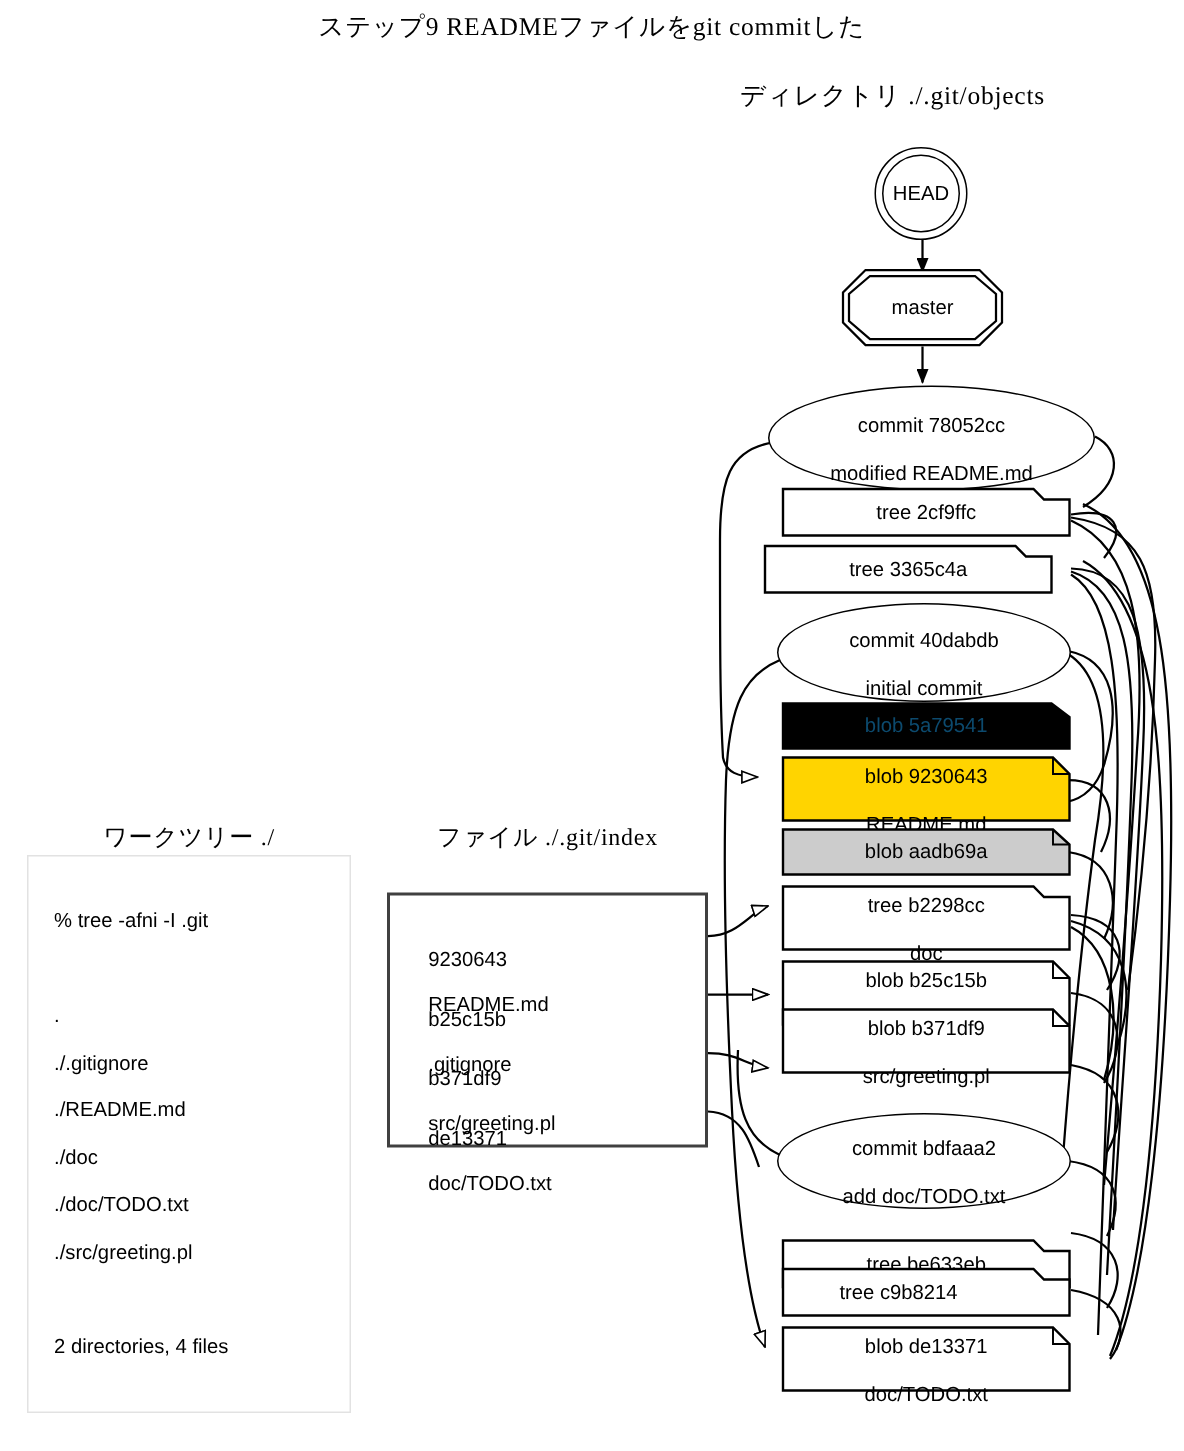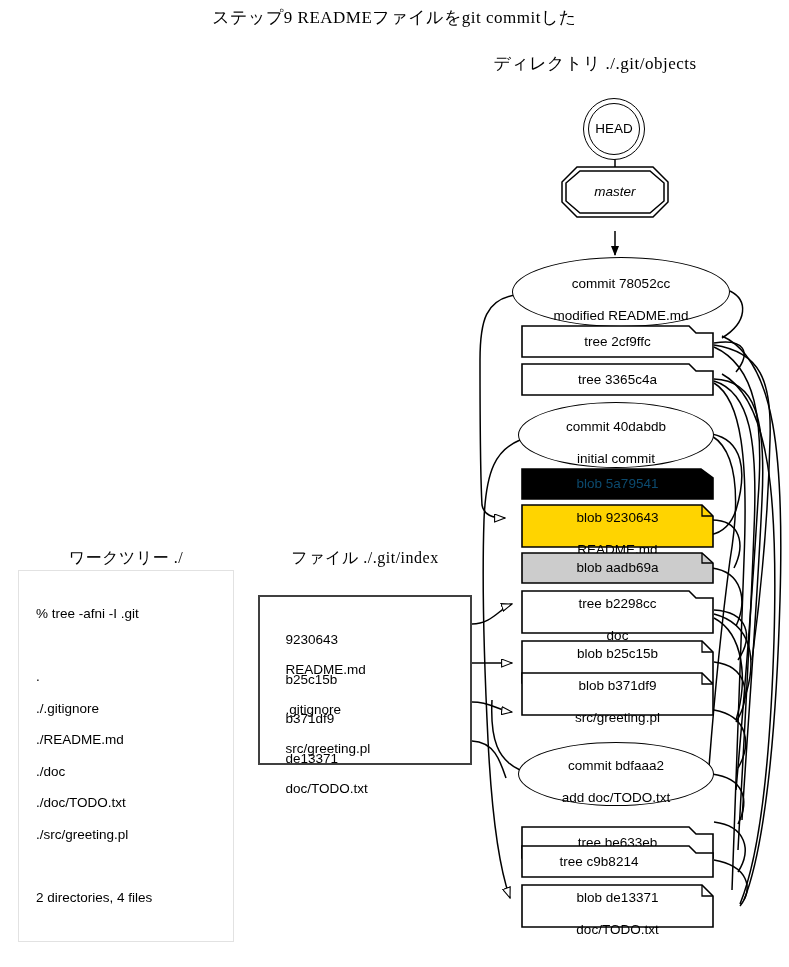--- a/index.html
+++ b/index.html
@@ -184,21 +184,21 @@
     <path d="M472,702 C492,702 496,710 512,712" marker-end="url(#ah-open)"></path>
     <path d="M472,741 C494,742 500,760 506,778"></path>
   </g>
 </svg>
 
 <div class="node n-circle" style="left:583px;top:98px;width:62px;height:62px;">
   <div class="n-circle-inner"></div>
   <div class="lbl">HEAD</div>
 </div>
 
-<div class="node" style="left:561px;top:166px;width:108px;height:52px;font-style:italic;">
+<div class="node" style="left:561px;top:179px;width:108px;height:52px;">
   <svg class="oct-outer" viewBox="0 0 108 52">
     <polygon points="16,1 92,1 107,16 107,36 92,51 16,51 1,36 1,16" fill="#fff" stroke="#000" stroke-width="1.5"></polygon>
     <polygon points="19,5 89,5 103,17 103,35 89,47 19,47 5,35 5,17" fill="none" stroke="#000" stroke-width="1.5"></polygon>
   </svg>
   <div class="lbl">master</div>
 </div>
 
 <div class="node n-ellipse" style="left:512px;top:257px;width:218px;height:70px;">
   <div class="lbl">
     <span>commit 78052cc</span><br>
@@ -206,21 +206,21 @@
   </div>
 </div>
 
 <div class="node n-note" style="left:521px;top:325px;width:193px;height:33px;">
   <svg width="193" height="33" viewBox="0 0 193 33">
     <path d="M1,1 H168 L175,8 H192 V32 H1 Z" fill="#FFFFFF" stroke="#000" stroke-width="1.6"></path>
   </svg>
   <div class="lbl">tree 2cf9ffc</div>
 </div>
 
-<div class="node n-note" style="left:521px;top:363px;width:193px;height:33px;">
+<div class="node n-note" style="left:509px;top:363px;width:193px;height:33px;">
   <svg width="193" height="33" viewBox="0 0 193 33">
     <path d="M1,1 H168 L175,8 H192 V32 H1 Z" fill="#FFFFFF" stroke="#000" stroke-width="1.6"></path>
   </svg>
   <div class="lbl">tree 3365c4a</div>
 </div>
 
 <div class="node n-ellipse" style="left:518px;top:402px;width:196px;height:66px;">
   <div class="lbl">
     <span>commit 40dabdb</span><br>
     <span>initial commit</span>

